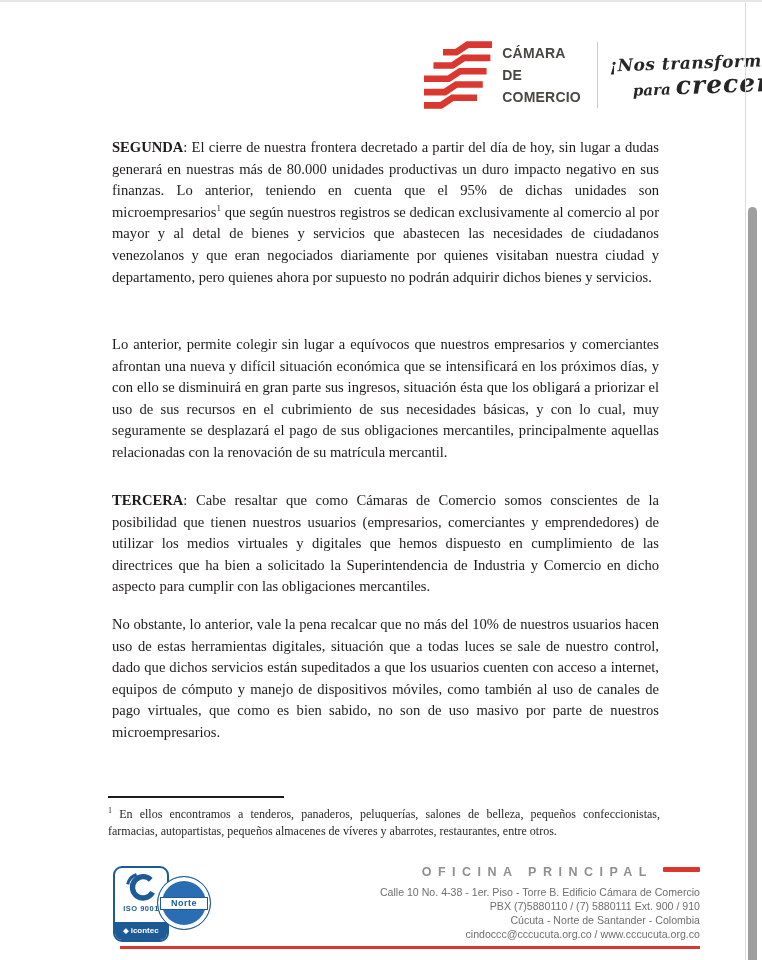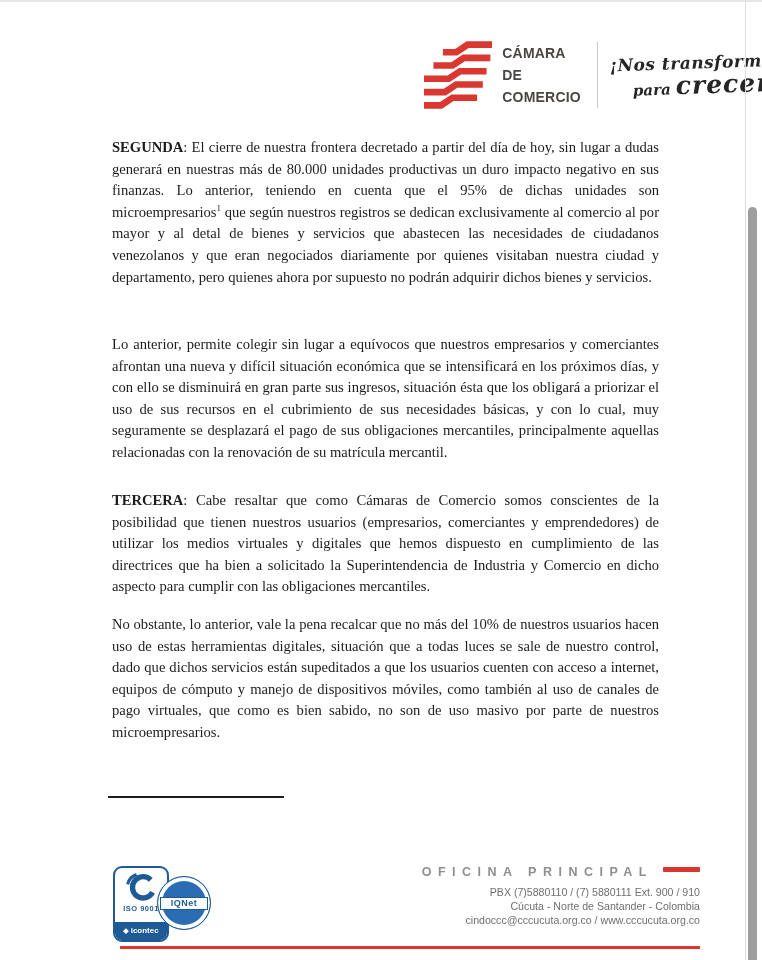--- a/index.html
+++ b/index.html
@@ -114,40 +114,42 @@
 
   <p class="para p1"><b>SEGUNDA</b><span>: El cierre de nuestra frontera decretado a partir del día de hoy, sin lugar a dudas generará en nuestras más de 80.000 unidades productivas un duro impacto negativo en sus finanzas. Lo anterior, teniendo en cuenta que el 95% de dichas unidades son microempresarios</span><sup>1</sup><span> que según nuestros registros se dedican exclusivamente al comercio al por mayor y al detal de bienes y servicios que abastecen las necesidades de ciudadanos venezolanos y que eran negociados diariamente por quienes visitaban nuestra ciudad y departamento, pero quienes ahora por supuesto no podrán adquirir dichos bienes y servicios.</span></p>
 
   <p class="para p2"><span>Lo anterior, permite colegir sin lugar a equívocos que nuestros empresarios y comerciantes afrontan una nueva y difícil situación económica que se intensificará en los próximos días, y con ello se disminuirá en gran parte sus ingresos, situación ésta que los obligará a priorizar el uso de sus recursos en el cubrimiento de sus necesidades básicas, y con lo cual, muy seguramente se desplazará el pago de sus obligaciones mercantiles, principalmente aquellas relacionadas con la renovación de su matrícula mercantil.</span></p>
 
   <p class="para p3"><b>TERCERA</b><span>: Cabe resaltar que como Cámaras de Comercio somos conscientes de la posibilidad que tienen nuestros usuarios (empresarios, comerciantes y emprendedores) de utilizar los medios virtuales y digitales que hemos dispuesto en cumplimiento de las directrices que ha bien a solicitado la Superintendencia de Industria y Comercio en dicho aspecto para cumplir con las obligaciones mercantiles.</span></p>
 
   <p class="para p4"><span>No obstante, lo anterior, vale la pena recalcar que no más del 10% de nuestros usuarios hacen uso de estas herramientas digitales, situación que a todas luces se sale de nuestro control, dado que dichos servicios están supeditados a que los usuarios cuenten con acceso a internet, equipos de cómputo y manejo de dispositivos móviles, como también al uso de canales de pago virtuales, que como es bien sabido, no son de uso masivo por parte de nuestros microempresarios.</span></p>
 
   <div class="footnote-rule"></div>
+  <p class="footnote"><sup>1</sup><span> En ellos encontramos a tenderos, panaderos, peluquerías, salones de belleza, pequeños confeccionistas, farmacias, autopartistas, pequeños almacenes de víveres y abarrotes, restaurantes, entre otros.</span></p>
 
   <div class="footer">
 
     <div class="iso-badge">
       <svg class="iso-swirl" width="36" height="32" viewBox="0 0 40 36" xmlns="http://www.w3.org/2000/svg">
         <path d="M31 10 A 12 12 0 1 0 33 24" stroke="#1d5a96" stroke-width="6" fill="none"></path>
         <path d="M15 4 A 15 15 0 0 0 5 15" stroke="#1d5a96" stroke-width="3.5" fill="none"></path>
         <path d="M19 9 A 9 9 0 0 0 11 17" stroke="#1d5a96" stroke-width="3" fill="none"></path>
       </svg>
       <div class="iso-label">ISO 9001</div>
       <div class="icontec-band"><span class="dia">◆ </span><span>icontec</span></div>
     </div>
 
     <div class="iqnet-badge">
-      <div class="iqnet-band">IQNet</div>
+      <div class="iqnet-band">Norte</div>
     </div>
 
     <div class="office">
       <span class="office-title">OFICINA PRINCIPAL</span><span class="red-equals"><span class="bar"></span><span class="bar" style="display:block"></span></span>
       <div class="office-lines">
+        <div>Calle 10 No. 4-38 - 1er. Piso - Torre B. Edificio Cámara de Comercio</div>
         <div>PBX (7)5880110 / (7) 5880111 Ext. 900 / 910</div>
         <div>Cúcuta - Norte de Santander - Colombia</div>
         <div>cindoccc@cccucuta.org.co  /  www.cccucuta.org.co</div>
       </div>
     </div>
 
     <div class="footer-rule"></div>
   </div>
 
   <div class="scroll-track"></div>

